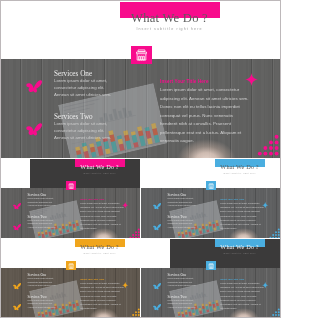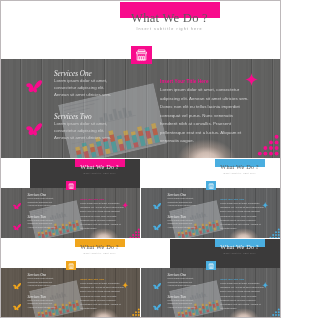--- a/index.html
+++ b/index.html
@@ -6,21 +6,21 @@
 body{width:281px;height:318px;background:#fff;font-family:"Liberation Sans",sans-serif;overflow:hidden;}
 #root{position:relative;width:281px;height:318px;box-sizing:border-box;border:1px solid #bdb8ba;background:#fff;}
 .slide{position:absolute;overflow:hidden;background:#fff;}
 .hdr{position:absolute;left:0;top:0;width:100%;overflow:hidden;margin-left:29px;}
 .titleband{position:absolute;}
 .title{position:absolute;width:100%;text-align:center;font-family:"Liberation Serif",serif;white-space:nowrap;}
 .subtitle{position:absolute;width:100%;text-align:center;white-space:nowrap;}
 .sbody{position:absolute;left:0;overflow:hidden;width:100%;}
 .wood{position:absolute;left:0;top:0;width:100%;height:100%;}
 .iconbtn{position:absolute;display:flex;align-items:center;justify-content:center;}
-.svch{position:absolute;font-family:"Liberation Serif",serif;white-space:nowrap;font-style:italic;}
+.svch{position:absolute;font-family:"Liberation Serif",serif;white-space:nowrap;}
 .tline{position:absolute;white-space:nowrap;}
 .photo{position:absolute;}
 .deco{position:absolute;}
 </style>
 </head>
 <body>
 
 <div id="root" style="border-color: rgb(189, 184, 186);">
     <div class="slide" style="left: 0px; top: 0px; width: 279px; height: 157px;">
       <div class="hdr" style="height: 58px; background: rgb(255, 255, 255);">

